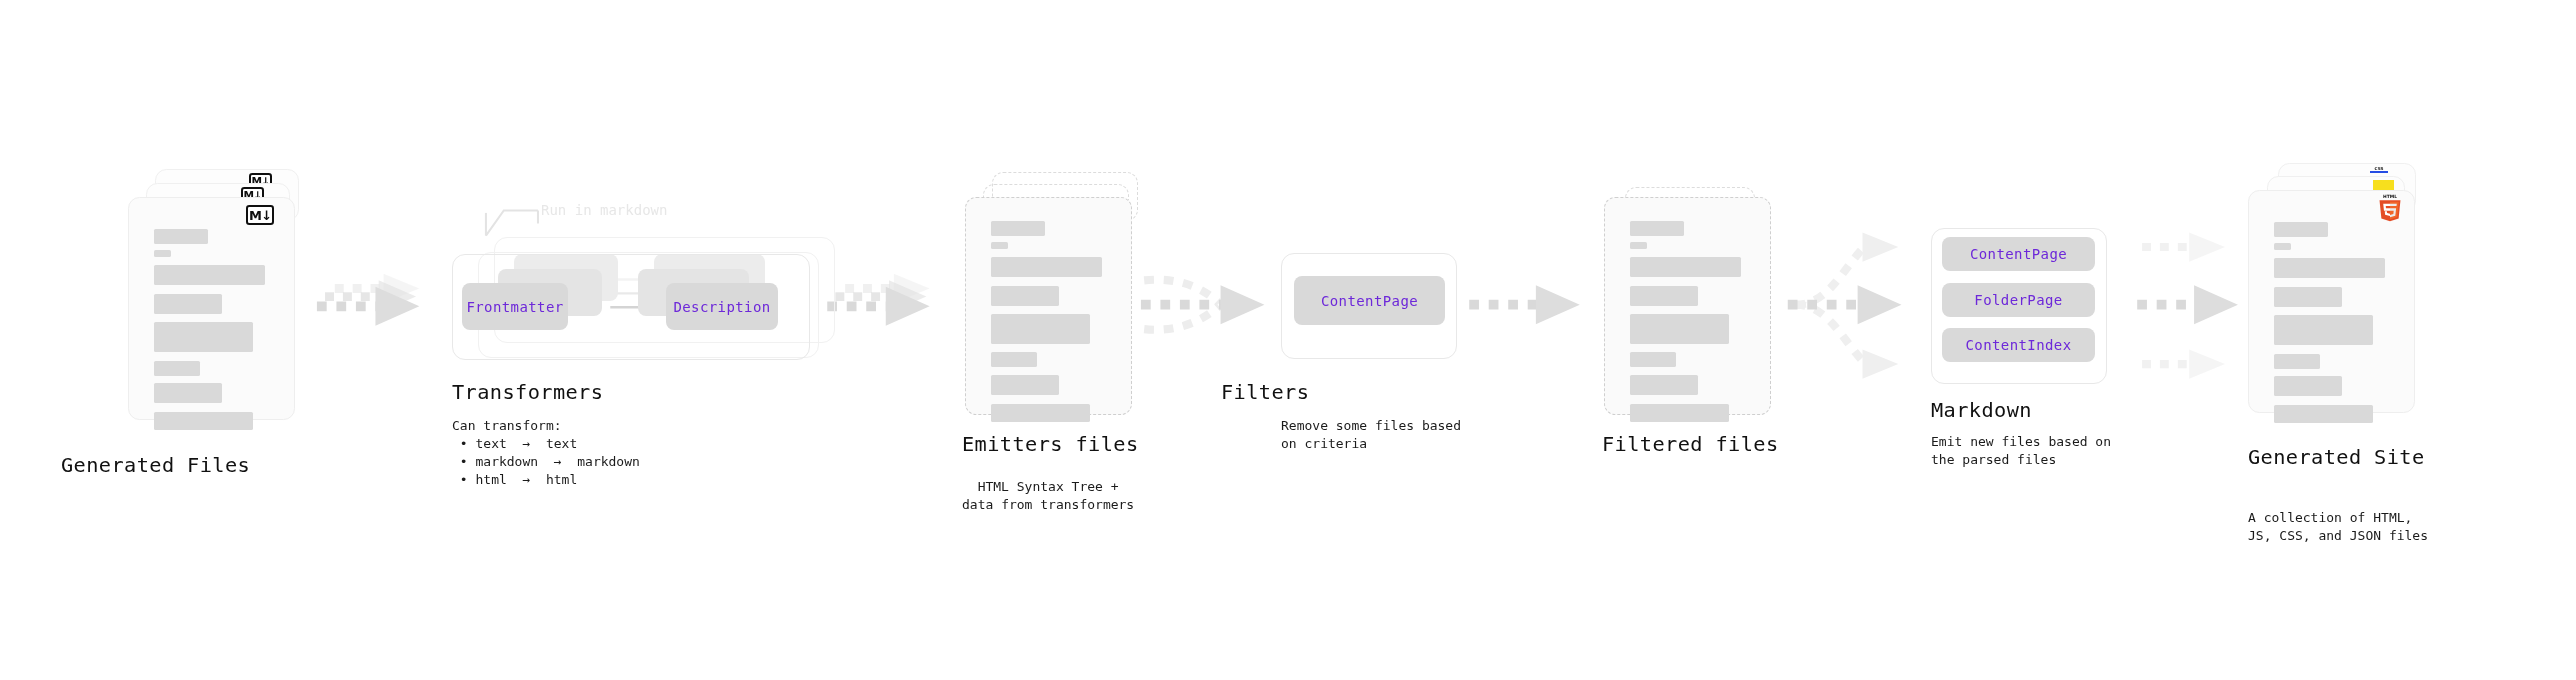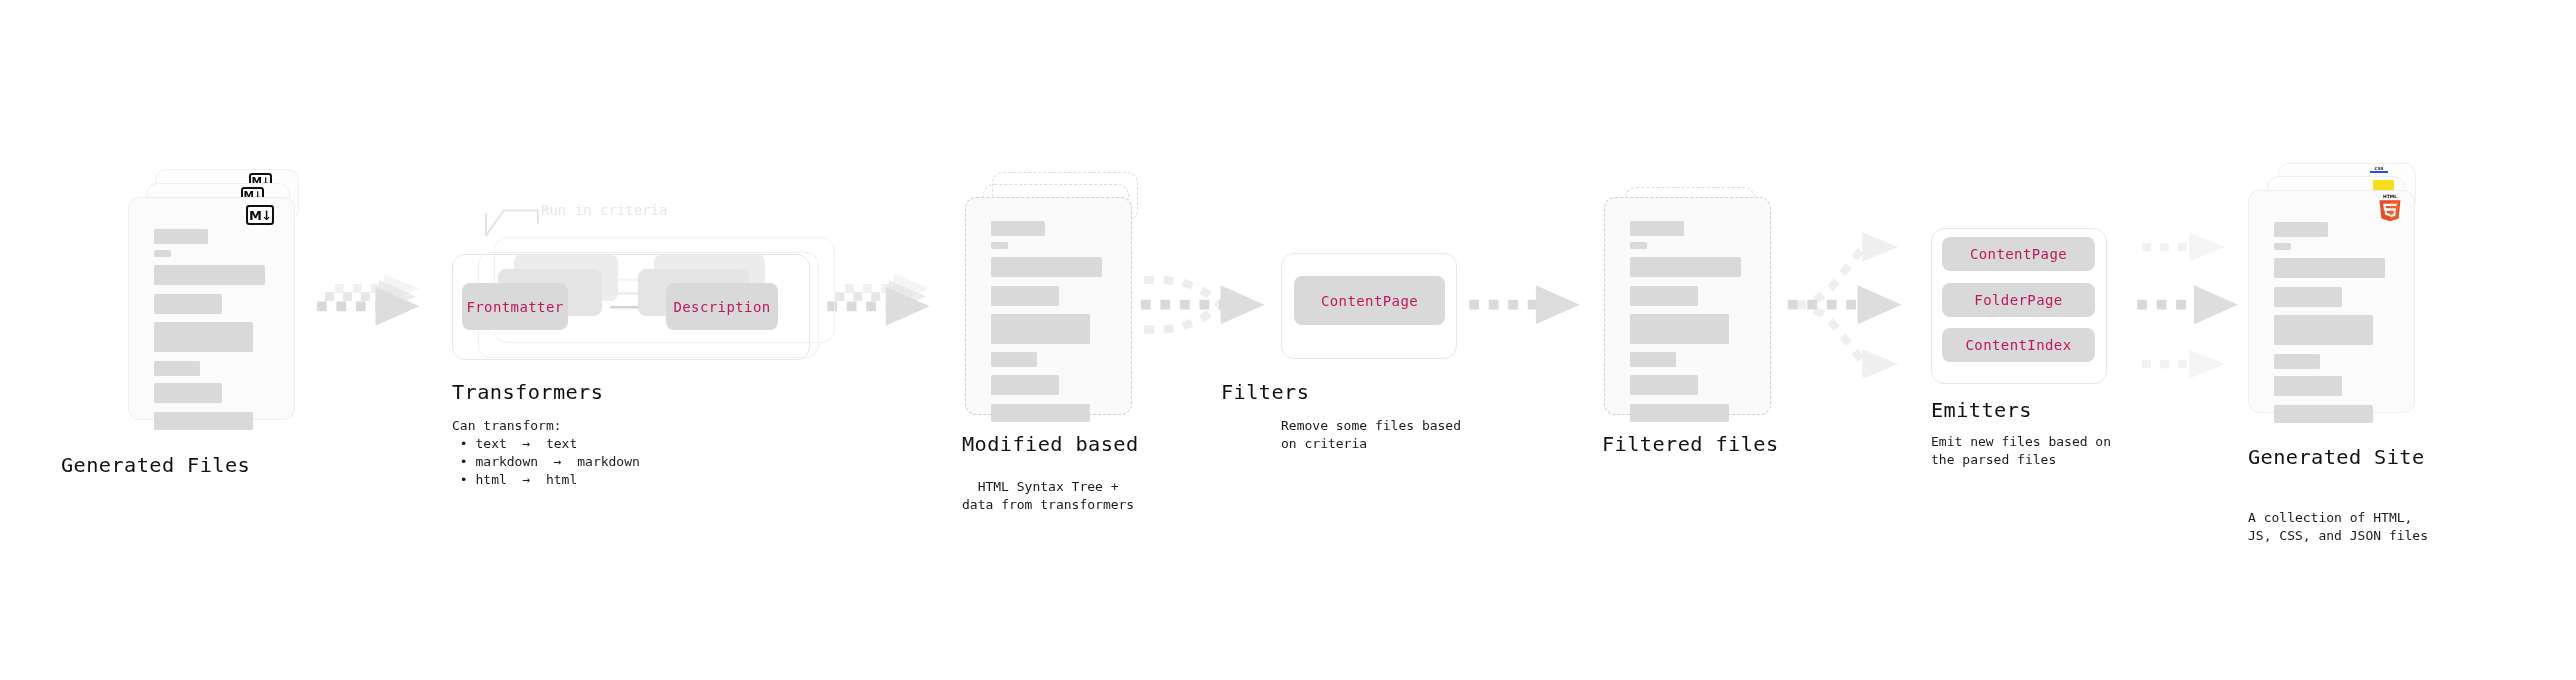--- a/index.html
+++ b/index.html
@@ -73,21 +73,21 @@
     box-sizing:border-box;
   }
   .gbox.g-ghost{background:transparent;border-color:#f1f1f1;}
 
   
   .pill{
     position:absolute;
     background:#d9d9d9;
     border-radius:8.1px;
     display:flex;align-items:center;justify-content:center;
-    font-size:14px;letter-spacing:0.4px;color:#be185d;
+    font-size:14px;letter-spacing:0.4px;color:#6d28d9;
     box-sizing:border-box;white-space:nowrap;
   }
   .pill.p-ghost{background:#ececec;color:transparent;}
   .pill.p-ghost2{background:#e4e4e4;color:transparent;}
 
   
   .title{
     position:absolute;
     font-size:20.3px;letter-spacing:0.4px;color:#111;white-space:nowrap;
   }
@@ -225,21 +225,21 @@
       <div class="sk" style="left:25px;top:214px;width:99px;height:18px;"></div>
     </div>
     <div class="md-badge" style="left:246px;top:205px;width:28.4px;height:20.3px;font-size:13px;">
         <span>M↓</span>
       </div>
 
     <div class="title" style="left:61px;top:453px;">Generated Files</div>
   </div>
 
   <div class="node">
-    <div class="ghost-label" style="left:541px;top:202px;">Run in criteria</div>
+    <div class="ghost-label" style="left:541px;top:202px;">Run in markdown</div>
 
     <div class="gbox g-ghost" style="left:494px;top:237px;width:341px;height:106px;"></div>
     <div class="gbox g-ghost" style="left:478px;top:252px;width:341px;height:106px;"></div>
 
     <div class="pill p-ghost" style="left:514px;top:254px;width:104px;height:47px;">Frontmatter</div>
     <div class="pill p-ghost" style="left:654px;top:254px;width:111px;height:47px;">Description</div>
     <div class="pill p-ghost2" style="left:498px;top:269px;width:104px;height:47px;">Frontmatter</div>
     <div class="pill p-ghost2" style="left:638px;top:269px;width:111px;height:47px;">Description</div>
 
     <div class="gbox" style="left:452px;top:254px;width:358px;height:106px;background:transparent;"></div>
@@ -262,21 +262,21 @@
       <div class="sk" style="left:25px;top:23px;width:54px;height:14.6px;"></div>
       <div class="sk" style="left:25px;top:44px;width:17px;height:6.5px;"></div>
       <div class="sk" style="left:25px;top:59px;width:111px;height:20.3px;"></div>
       <div class="sk" style="left:25px;top:88px;width:68px;height:20.3px;"></div>
       <div class="sk" style="left:25px;top:116px;width:99px;height:30px;"></div>
       <div class="sk" style="left:25px;top:154px;width:46px;height:14.6px;"></div>
       <div class="sk" style="left:25px;top:177px;width:68px;height:20.3px;"></div>
       <div class="sk" style="left:25px;top:206px;width:99px;height:18px;"></div>
     </div>
 
-    <div class="title" style="left:962px;top:432px;">Modified based</div>
+    <div class="title" style="left:962px;top:432px;">Emitters files</div>
     <div class="desc" style="left:962px;top:478px;text-align:center;">HTML Syntax Tree +
 data from transformers</div>
   </div>
 
   <div class="node">
     <div class="gbox" style="left:1281px;top:253px;width:176px;height:106px;"></div>
     <div class="pill" style="left:1294px;top:276px;width:151px;height:49px;">ContentPage</div>
 
     <div class="title" style="left:1221px;top:380px;">Filters</div>
     <div class="desc" style="left:1281px;top:417px;">Remove some files based
@@ -298,21 +298,21 @@
 
     <div class="title" style="left:1602px;top:432px;">Filtered files</div>
   </div>
 
   <div class="node">
     <div class="gbox" style="left:1931px;top:228px;width:176px;height:156px;"></div>
     <div class="pill" style="left:1942px;top:237px;width:153px;height:34px;">ContentPage</div>
     <div class="pill" style="left:1942px;top:283px;width:153px;height:34px;">FolderPage</div>
     <div class="pill" style="left:1942px;top:328px;width:153px;height:34px;">ContentIndex</div>
 
-    <div class="title" style="left:1931px;top:398px;">Emitters</div>
+    <div class="title" style="left:1931px;top:398px;">Markdown</div>
     <div class="desc" style="left:1931px;top:433px;">Emit new files based on
 the parsed files</div>
   </div>
 
   <div class="node">
     <div class="fcard ghost1" style="left:2278px;top:163px;width:138px;height:49px;"></div>
     <div class="css-badge" style="left:2370px;top:165px;">
       <span class="txt">CSS</span>
       <span class="bar"></span>
     </div>

